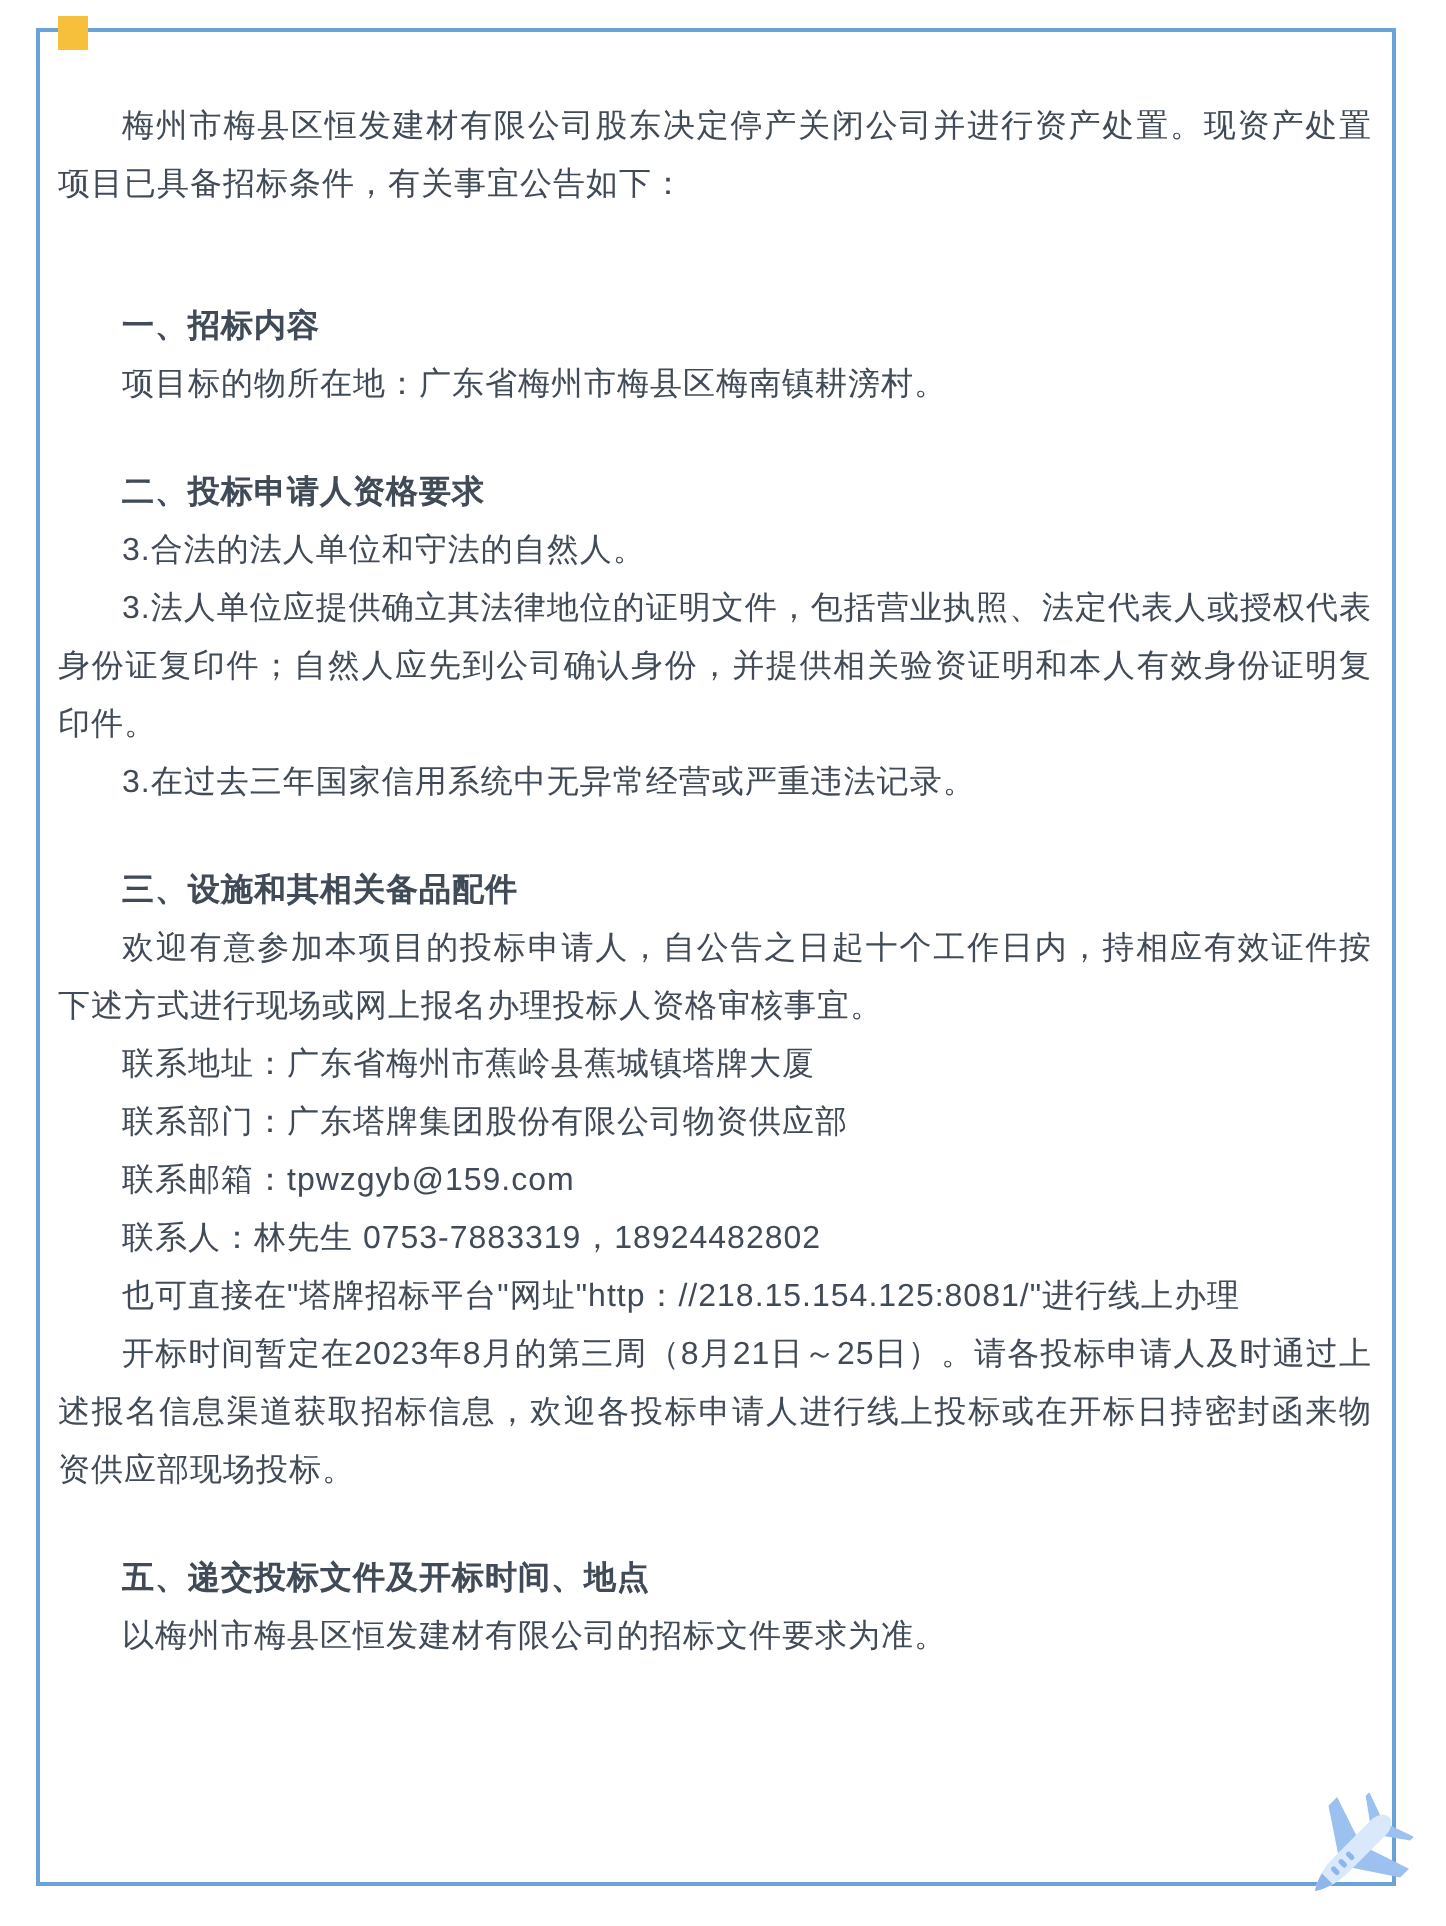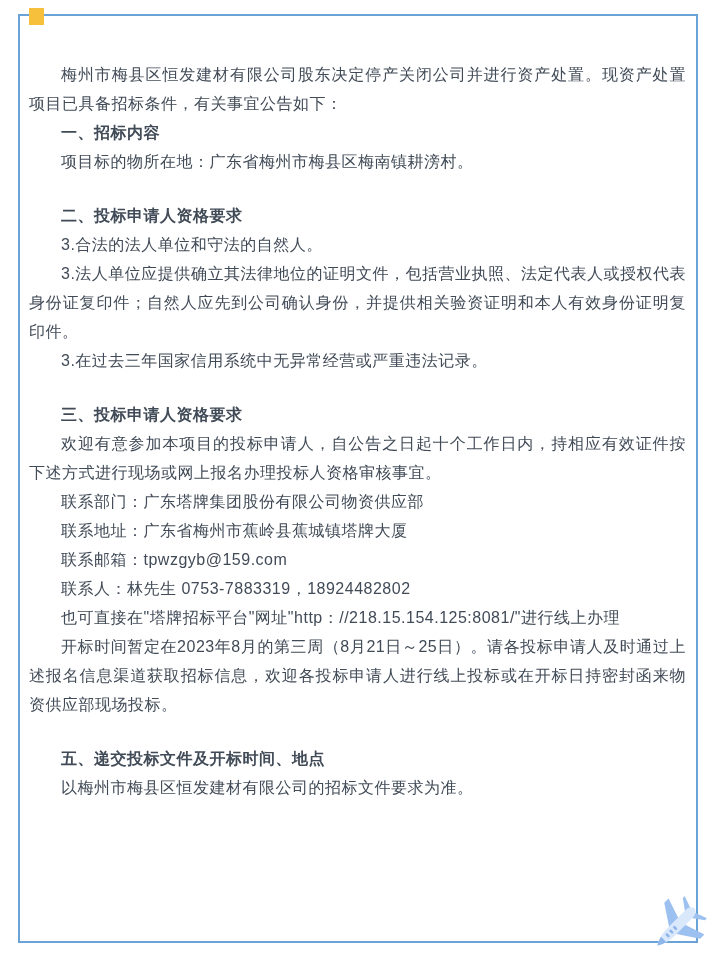--- a/index.html
+++ b/index.html
@@ -8,40 +8,40 @@
     background: #ffffff;
     font-family: "Liberation Sans", "DejaVu Sans", sans-serif;
   }
   body { position: relative; overflow: hidden; }
 
   .frame {
     position: absolute;
     left: 18px; top: 14px;
     width: 680px; height: 929px;
     border: 2px solid #69a3d8;
-    padding: 44px 10px 0 9px;
+    padding: 33px 10px 0 9px;
     background: #ffffff;
   }
 
   .corner-accent {
     position: absolute;
     left: 9px; top: -8px;
     width: 15px; height: 17px;
     background: #f7c03c;
   }
 
   .para, .heading {
     font-size: 16px;
     line-height: 29px;
     color: #414b57;
     text-align: justify;
     text-indent: 2em;
     letter-spacing: 0.5px;
   }
-  .heading { font-weight: bold; }
+  .heading { font-weight: bold; margin-top: 42px; }
   .section:not(:first-child) .heading { margin-top: 25px; }
 
   .plane {
     position: absolute;
     right: -8px; bottom: -14px;
     width: 56px; height: 56px;
     transform: rotate(225deg);
   }
 </style>
 </head>
@@ -57,24 +57,24 @@
         <p class="heading">一、招标内容</p>
         <p class="para">项目标的物所在地：广东省梅州市梅县区梅南镇耕滂村。</p>
       </div>
       <div class="section">
         <p class="heading">二、投标申请人资格要求</p>
         <p class="para">3.合法的法人单位和守法的自然人。</p>
         <p class="para">3.法人单位应提供确立其法律地位的证明文件，包括营业执照、法定代表人或授权代表身份证复印件；自然人应先到公司确认身份，并提供相关验资证明和本人有效身份证明复印件。</p>
         <p class="para">3.在过去三年国家信用系统中无异常经营或严重违法记录。</p>
       </div>
       <div class="section">
-        <p class="heading">三、投标申请人资格要求</p>
+        <p class="heading">三、设施和其相关备品配件</p>
         <p class="para">欢迎有意参加本项目的投标申请人，自公告之日起十个工作日内，持相应有效证件按下述方式进行现场或网上报名办理投标人资格审核事宜。</p>
+        <p class="para">联系地址：广东省梅州市蕉岭县蕉城镇塔牌大厦</p>
         <p class="para">联系部门：广东塔牌集团股份有限公司物资供应部</p>
-        <p class="para">联系地址：广东省梅州市蕉岭县蕉城镇塔牌大厦</p>
         <p class="para">联系邮箱：tpwzgyb@159.com</p>
         <p class="para">联系人：林先生 0753-7883319，18924482802</p>
         <p class="para">也可直接在"塔牌招标平台"网址"http：//218.15.154.125:8081/"进行线上办理</p>
       </div>
       <div class="section">
         <p class="para">开标时间暂定在2023年8月的第三周（8月21日～25日）。请各投标申请人及时通过上述报名信息渠道获取招标信息，欢迎各投标申请人进行线上投标或在开标日持密封函来物资供应部现场投标。</p>
       </div>
       <div class="section">
         <p class="heading">五、递交投标文件及开标时间、地点</p>
         <p class="para">以梅州市梅县区恒发建材有限公司的招标文件要求为准。</p>

